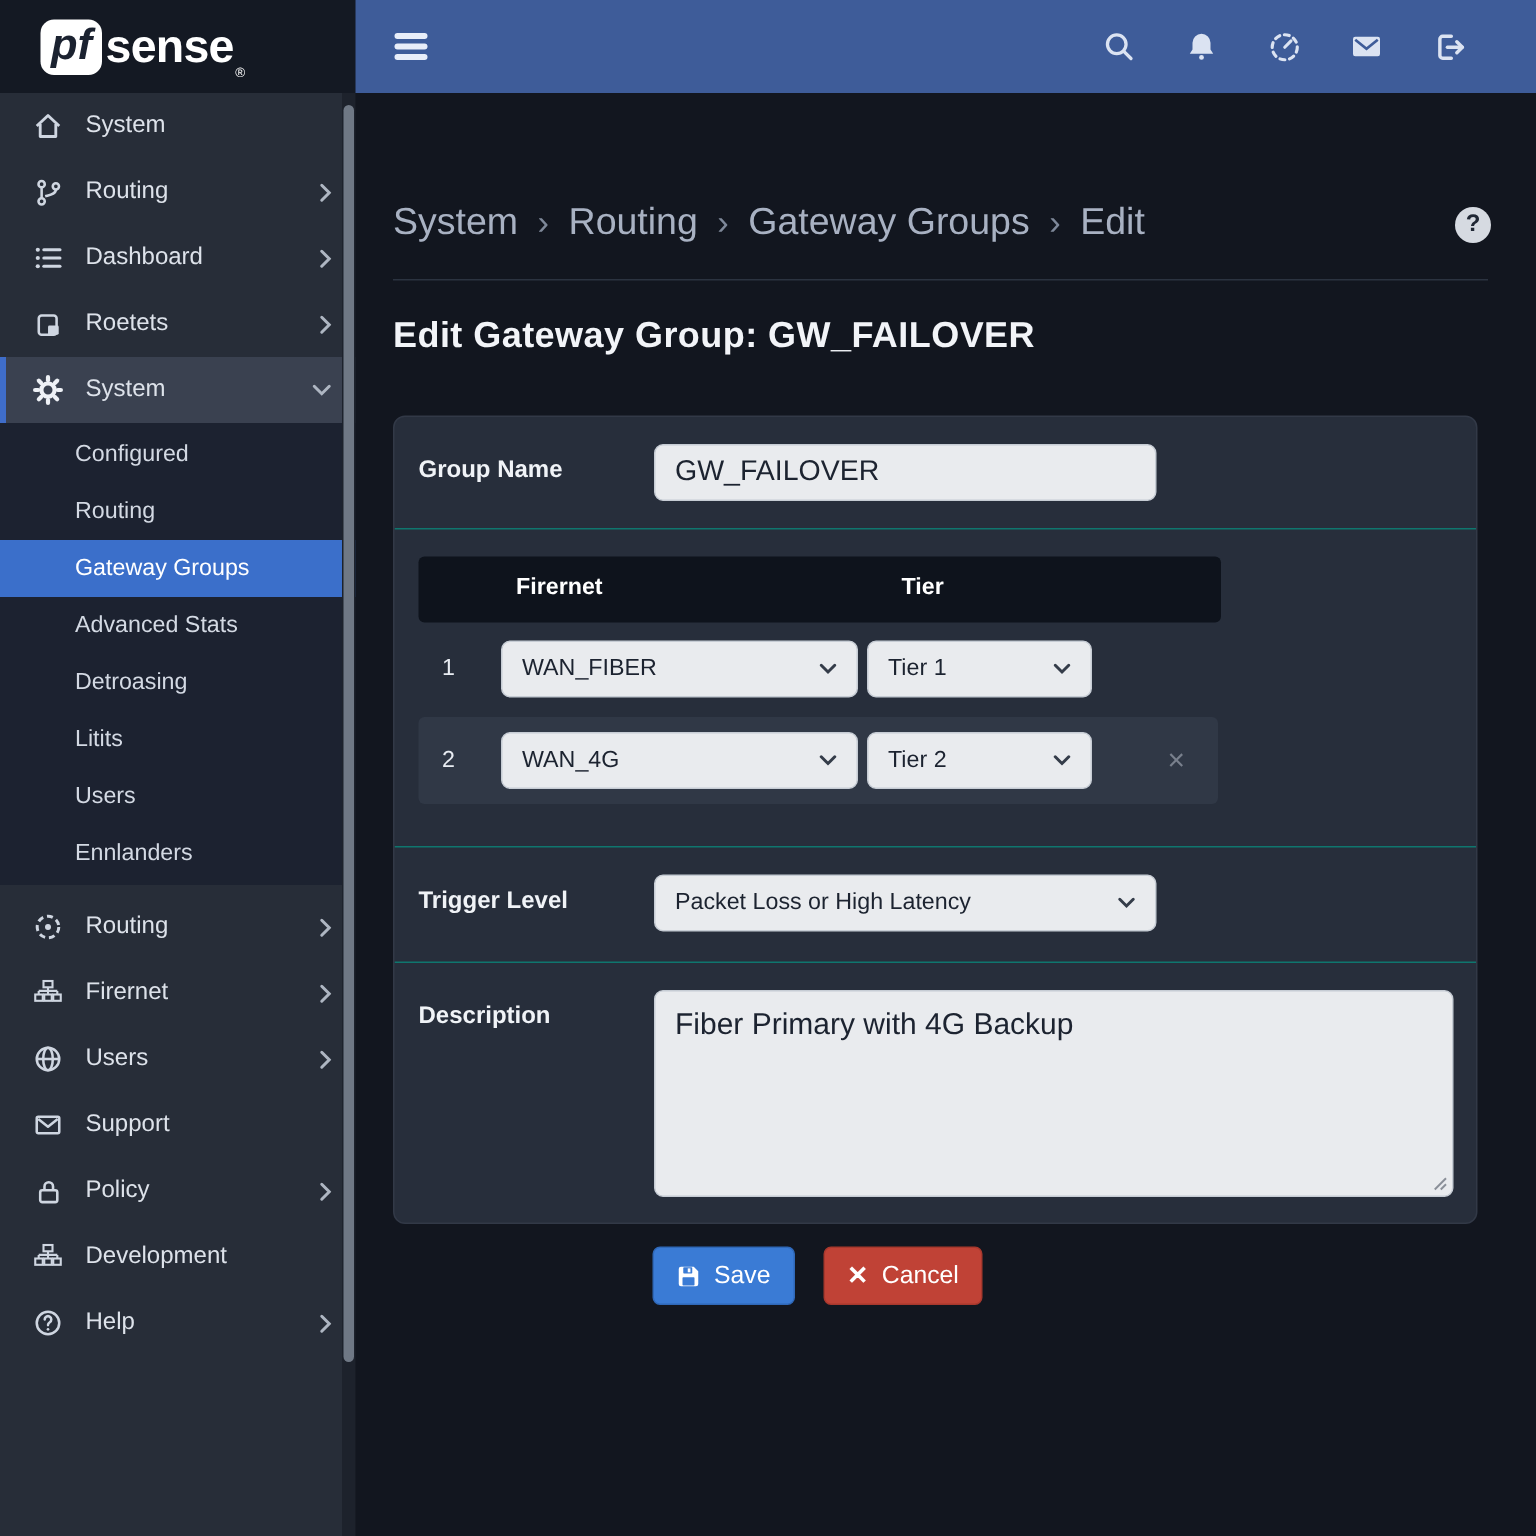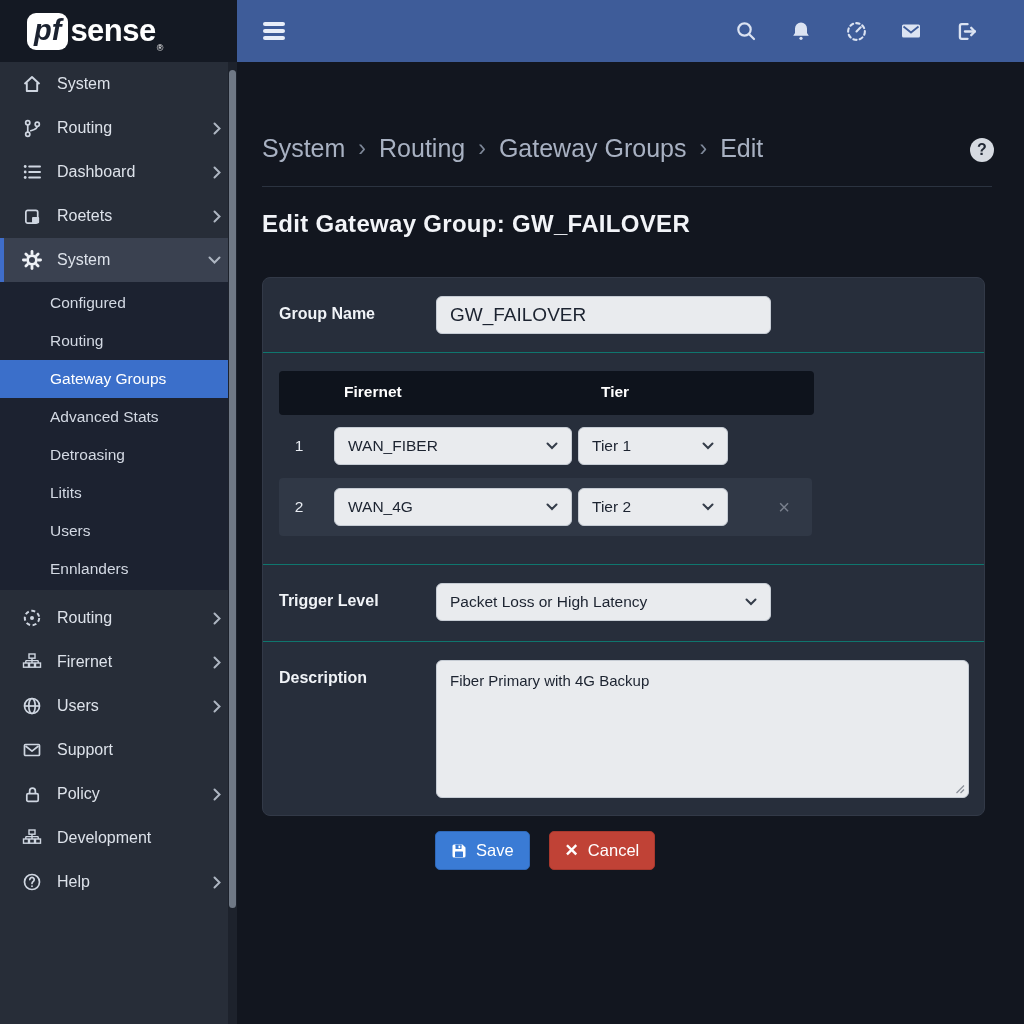--- a/index.html
+++ b/index.html
@@ -54,21 +54,21 @@
   .phead { position:relative; height:44px; background:#0e131c; border-radius:4px; color:#ffffff; font-weight:700; font-size:15.5px; }
   .phead .h-gw { position:absolute; left:65px; top:12px; }
   .phead .h-tier { position:absolute; left:322px; top:12px; }
   .prow { display:flex; align-items:center; margin-top:12px; }
   .pnum { width:22px; text-align:center; margin-left:9px; color:#e8ecf2; font-size:15.5px; }
   .gw-sel { width:238px; margin-left:24px; }
   .tier-sel { width:150px; margin-left:6px; }
   .prow-strip { margin-top:13px; background:#303846; border-radius:4px; height:58px; display:flex; align-items:center; width:533px; }
   .row-x { margin-left:auto; margin-right:22px; color:#79808d; font-size:20px; cursor:pointer; line-height:1; }
 
-  .tarea { position:relative; width:533px; height:138px; background:#e9ebee; border:1px solid #c6ccd4; border-radius:6px; padding:11px 13px; color:#1c2330; font-size:15px; cursor:text; }
+  .tarea { position:relative; width:533px; height:138px; background:#e9ebee; border:1px solid #c6ccd4; border-radius:6px; padding:11px 13px; color:#1c2330; font-size:20px; cursor:text; }
   .grip { position:absolute; right:3px; bottom:3px; }
 
   .btn-row { position:absolute; left:198px; top:769px; display:flex; gap:19px; }
   .btn { height:39px; border-radius:5px; display:flex; align-items:center; gap:9px; padding:0 15px; font-size:16.5px; color:#ffffff; cursor:pointer; }
   .btn-save { background:#3a7bd5; border:1px solid #2f68b8; }
   .btn-cancel { background:#c04236; border:1px solid #a8382d; }
   .btn .x-glyph { font-size:17px; font-weight:bold; }
 
   svg { display:block; }
 </style>

